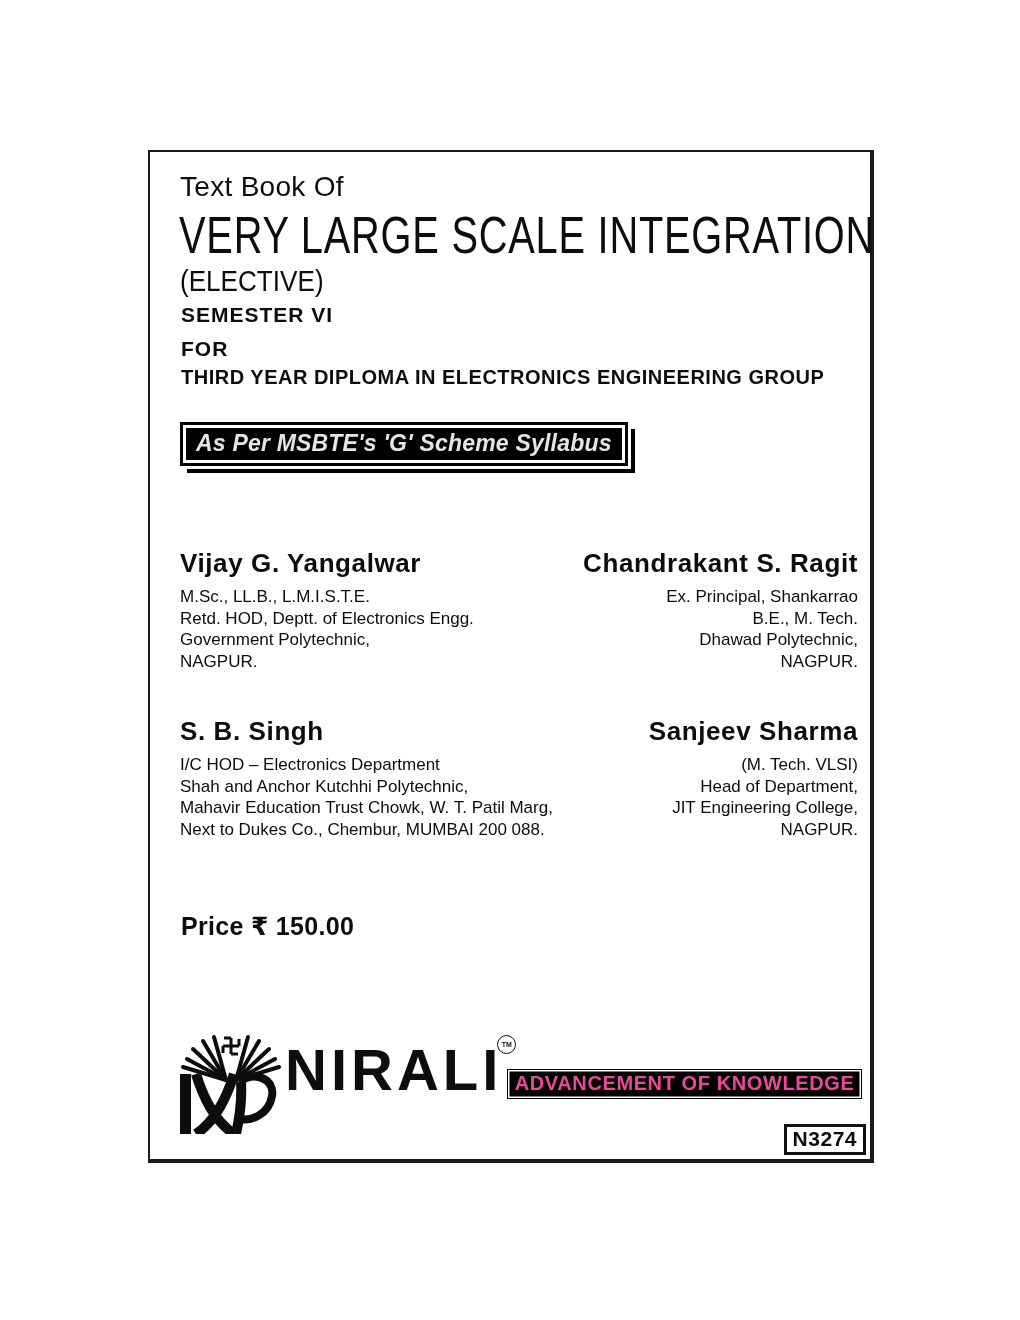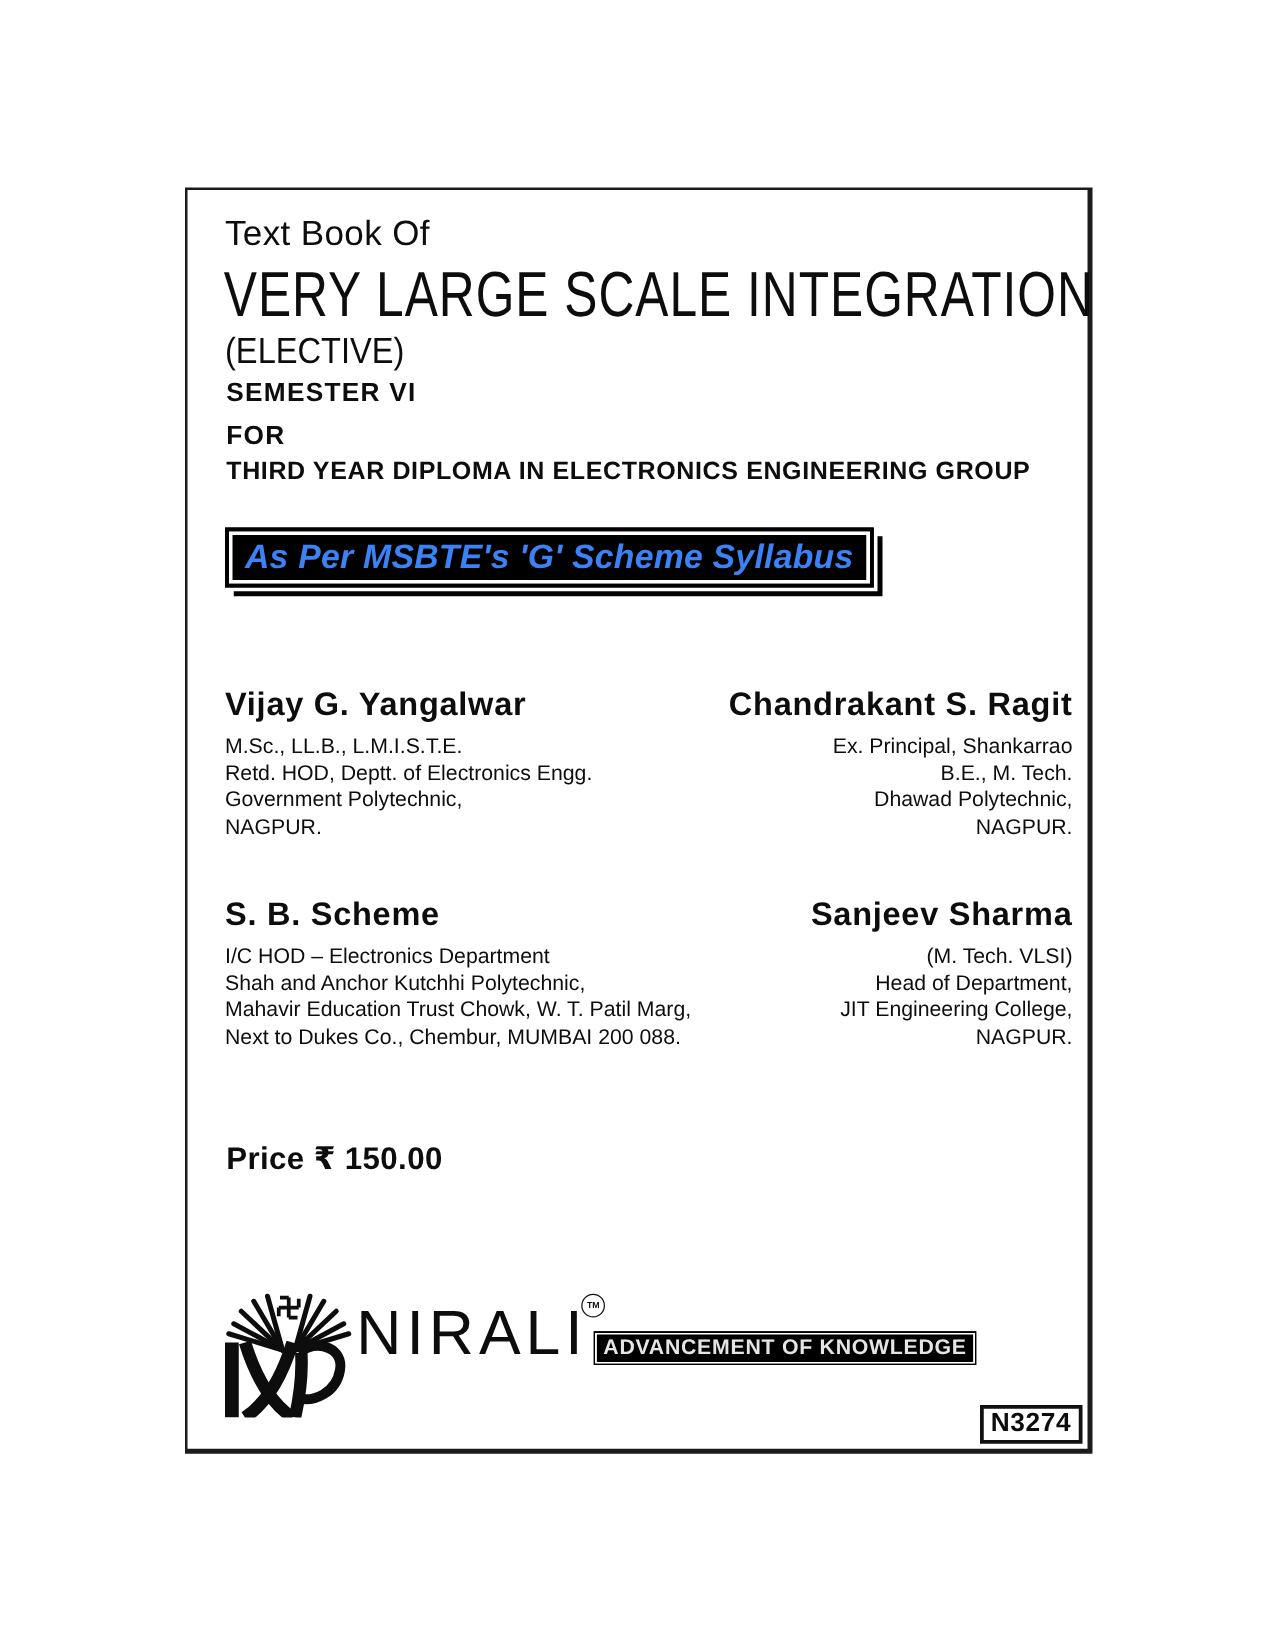--- a/index.html
+++ b/index.html
@@ -17,48 +17,48 @@
   .booktitle{
     position:absolute;left:29px;top:54px;font-size:51px;white-space:nowrap;
     transform:scaleX(.78);transform-origin:left top;letter-spacing:1px;font-weight:400;
   }
   .subtitle{position:absolute;left:30px;top:113px;font-size:29px;transform:scaleX(.9);transform-origin:left top;}
   .semester{position:absolute;left:31px;top:151px;font-size:21px;font-weight:bold;letter-spacing:1px;}
   .for-label{position:absolute;left:31px;top:185px;font-size:21px;font-weight:bold;letter-spacing:1px;}
   .course{position:absolute;left:31px;top:214px;font-size:20px;font-weight:bold;letter-spacing:.5px;white-space:nowrap;}
   .syllabus{
     position:absolute;left:30px;top:270px;display:inline-block;
-    background:#000;color:#3b82f6;border:3px solid #000;
+    background:#000;color:#e5e5e5;border:3px solid #000;
     box-shadow:inset 0 0 0 3px #fff,3px 3px 0 0 #fff,7px 7px 0 0 #000;
-    padding:5px 13px 6px 13px;font-size:27px;font-weight:bold;font-style:italic;
+    padding:5px 13px 6px 13px;font-size:23px;font-weight:bold;font-style:italic;
     letter-spacing:.2px;white-space:nowrap;
   }
   .authors-row{position:absolute;left:30px;right:12px;display:flex;justify-content:space-between;}
   .row-1{top:396px;}
   .row-2{top:564px;}
   .author{max-width:49%;}
   .author.right{text-align:right;}
   .author-name{font-size:26px;font-weight:bold;letter-spacing:.6px;white-space:nowrap;margin:0 0 7px 0;}
   .author-line{font-size:17px;line-height:21.5px;white-space:nowrap;}
   .price{position:absolute;left:31px;top:760px;font-size:25px;font-weight:bold;letter-spacing:.3px;}
   .logo{position:absolute;left:28px;top:882px;display:flex;align-items:flex-start;}
   .logo svg{display:block;}
   .logo-text{margin-left:3px;margin-top:10px;}
   .logo-name-row{position:relative;display:inline-block;}
-  .logo-name{font-size:50px;font-weight:normal;letter-spacing:4px;line-height:.88;white-space:nowrap;}
+  .logo-name{font-size:58px;font-weight:bold;letter-spacing:4px;line-height:.88;white-space:nowrap;}
   .tm-badge{
     position:absolute;top:-9px;right:-14px;width:17px;height:17px;border:1.5px solid #111;
     border-radius:50%;font-size:7px;font-weight:bold;display:flex;align-items:center;
     justify-content:center;letter-spacing:0;background:#fff;
   }
   .logo-subname{font-size:25px;font-weight:bold;letter-spacing:9.5px;line-height:1;margin-top:3px;white-space:nowrap;}
   .logo-bar{
-    display:inline-block;background:#000;color:#e5e5e5;margin-top:0;
+    display:inline-block;background:#000;color:#ec4899;margin-top:0;
     box-shadow:inset 0 0 0 1.5px #fff;border:1px solid #000;
-    padding:2px 7px 3px 7px;font-size:17px;font-weight:bold;letter-spacing:.6px;white-space:nowrap;
+    padding:2px 7px 3px 7px;font-size:20px;font-weight:bold;letter-spacing:.6px;white-space:nowrap;
   }
   .code-box{
     position:absolute;right:4px;bottom:4px;border:3px solid #111;background:#fff;
     padding:0 6px 1px 6px;font-size:21px;font-weight:bold;letter-spacing:.5px;
   }
 </style>
 </head>
 <body>
 
 <div class="canvas">
@@ -85,21 +85,21 @@
         <div class="author-name">Chandrakant S. Ragit</div>
         <div class="author-line">Ex. Principal, Shankarrao</div>
         <div class="author-line">B.E., M. Tech.</div>
         <div class="author-line">Dhawad Polytechnic,</div>
         <div class="author-line">NAGPUR.</div>
       </div>
     </div>
 
     <div class="authors-row row-2">
       <div class="author left">
-        <div class="author-name">S. B. Scheme</div>
+        <div class="author-name">S. B. Singh</div>
         <div class="author-line">I/C HOD – Electronics Department</div>
         <div class="author-line">Shah and Anchor Kutchhi Polytechnic,</div>
         <div class="author-line">Mahavir Education Trust Chowk, W. T. Patil Marg,</div>
         <div class="author-line">Next to Dukes Co., Chembur, MUMBAI 200 088.</div>
       </div>
       <div class="author right">
         <div class="author-name">Sanjeev Sharma</div>
         <div class="author-line">(M. Tech. VLSI)</div>
         <div class="author-line">Head of Department,</div>
         <div class="author-line">JIT Engineering College,</div>

